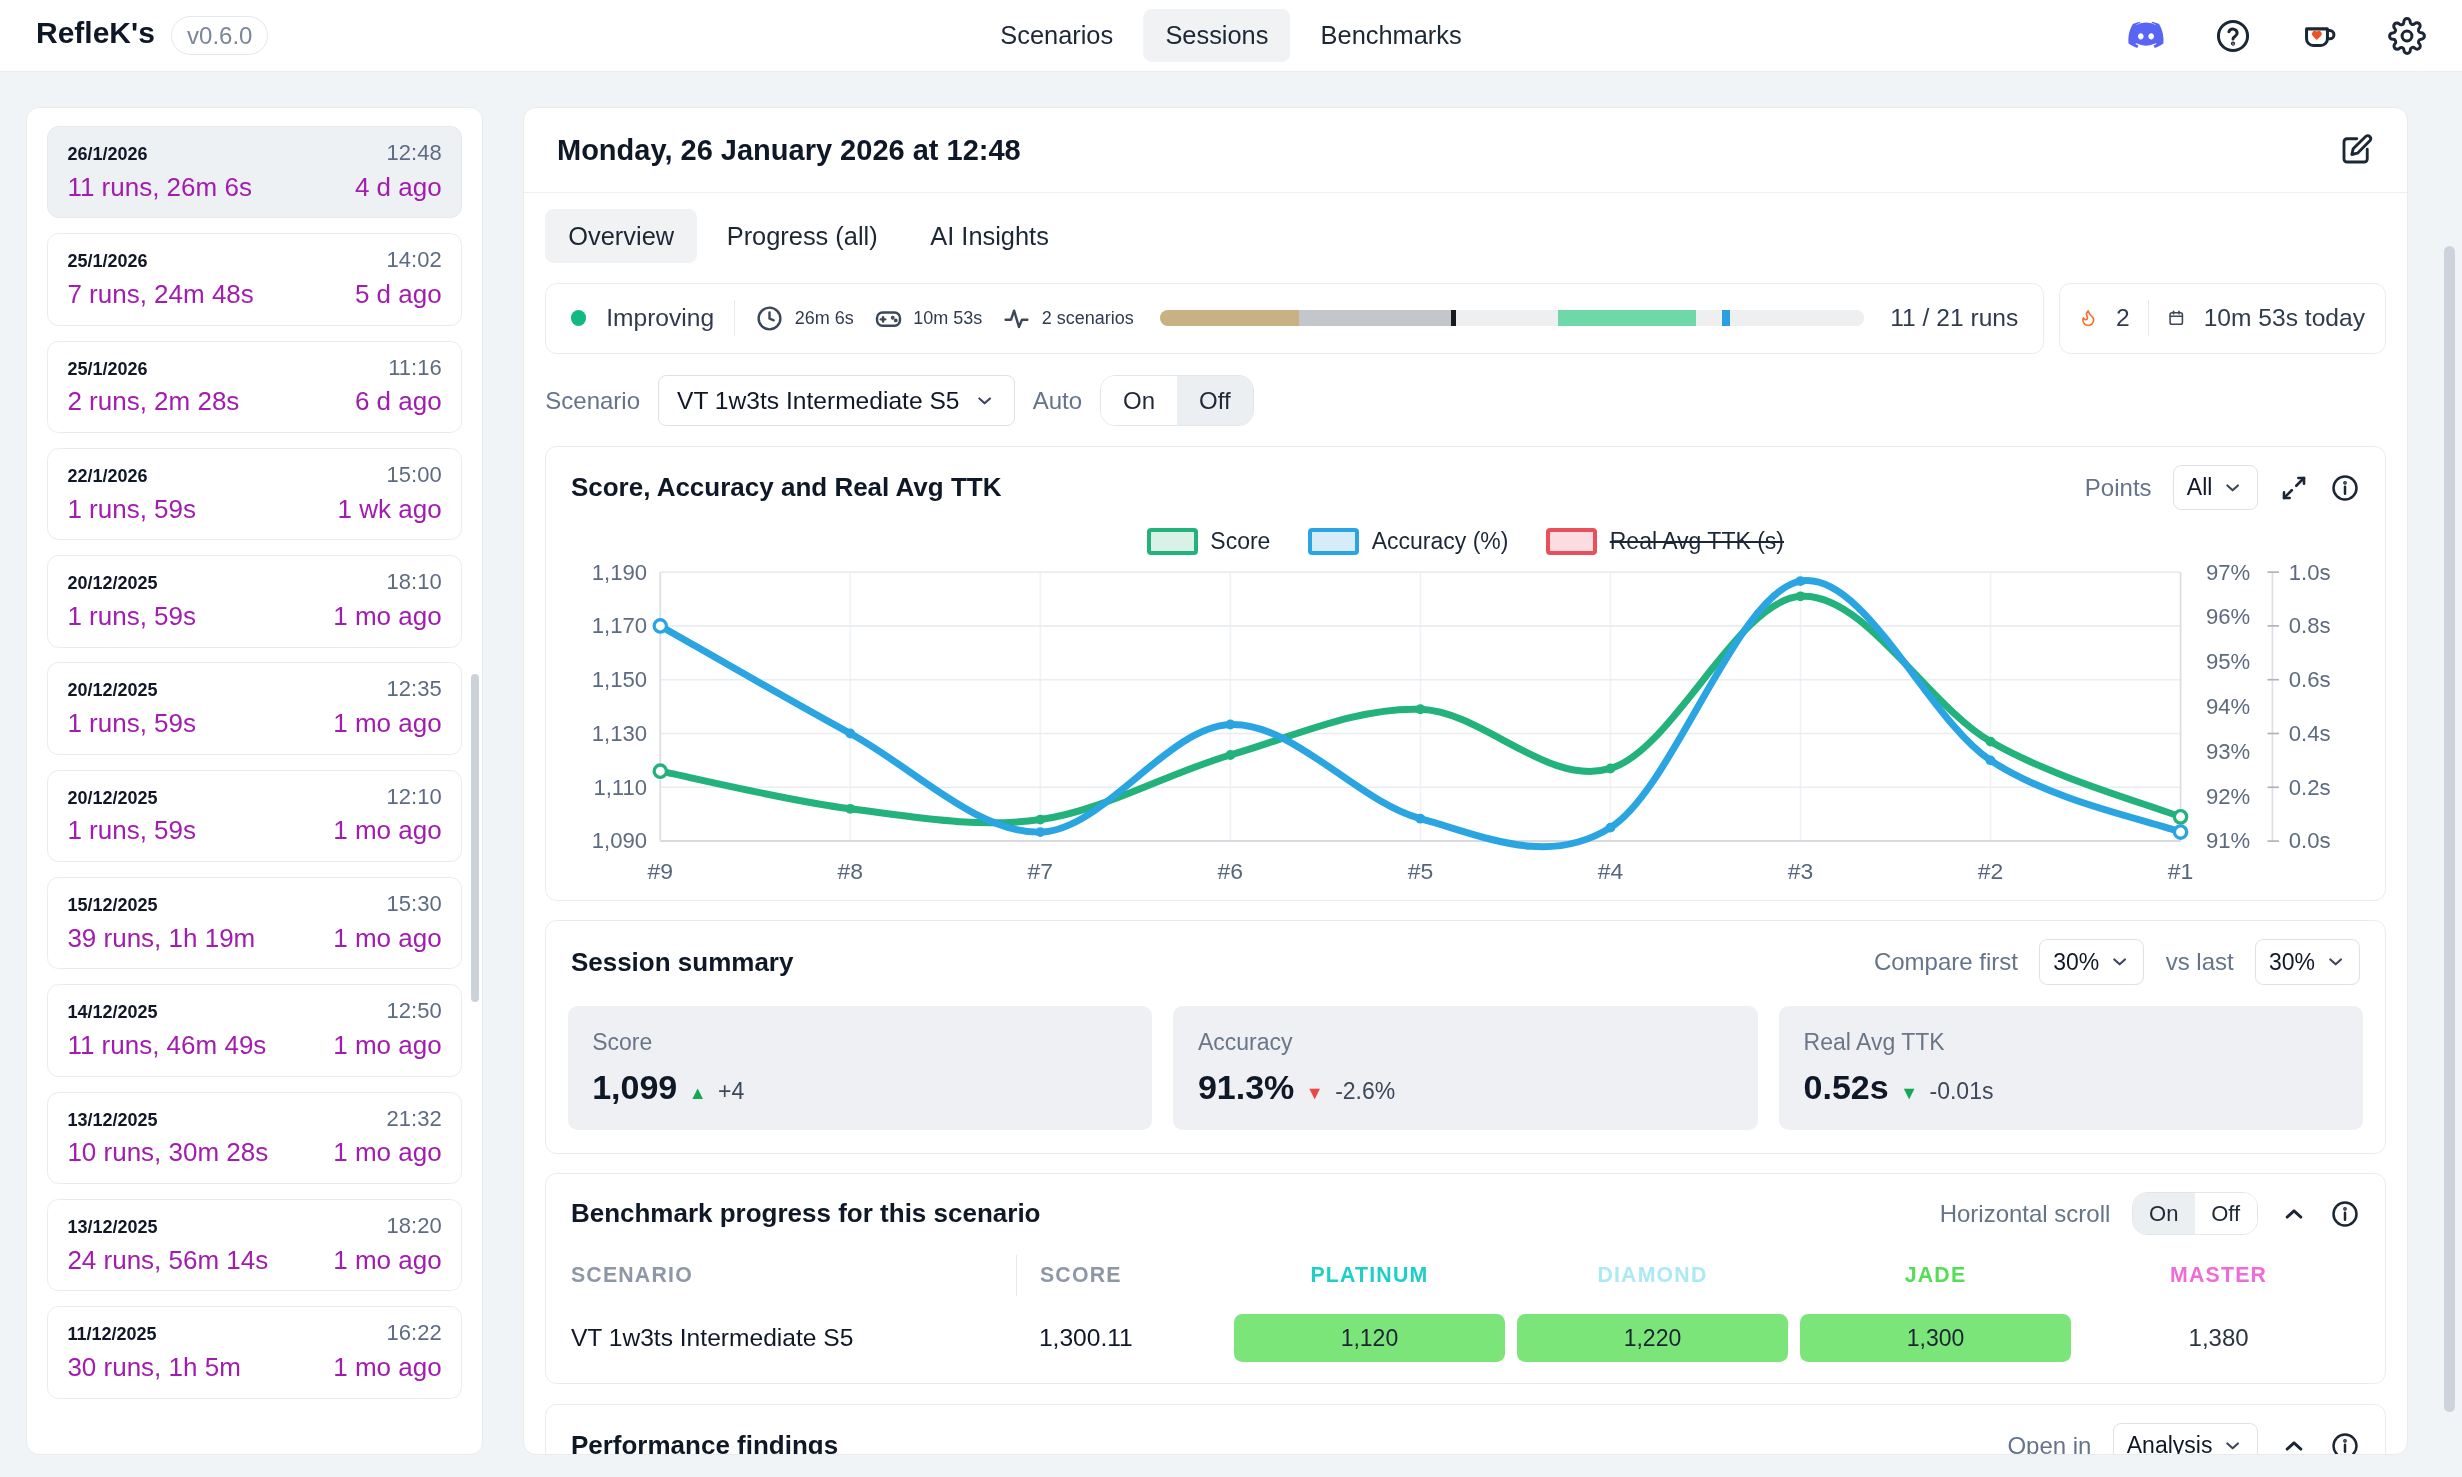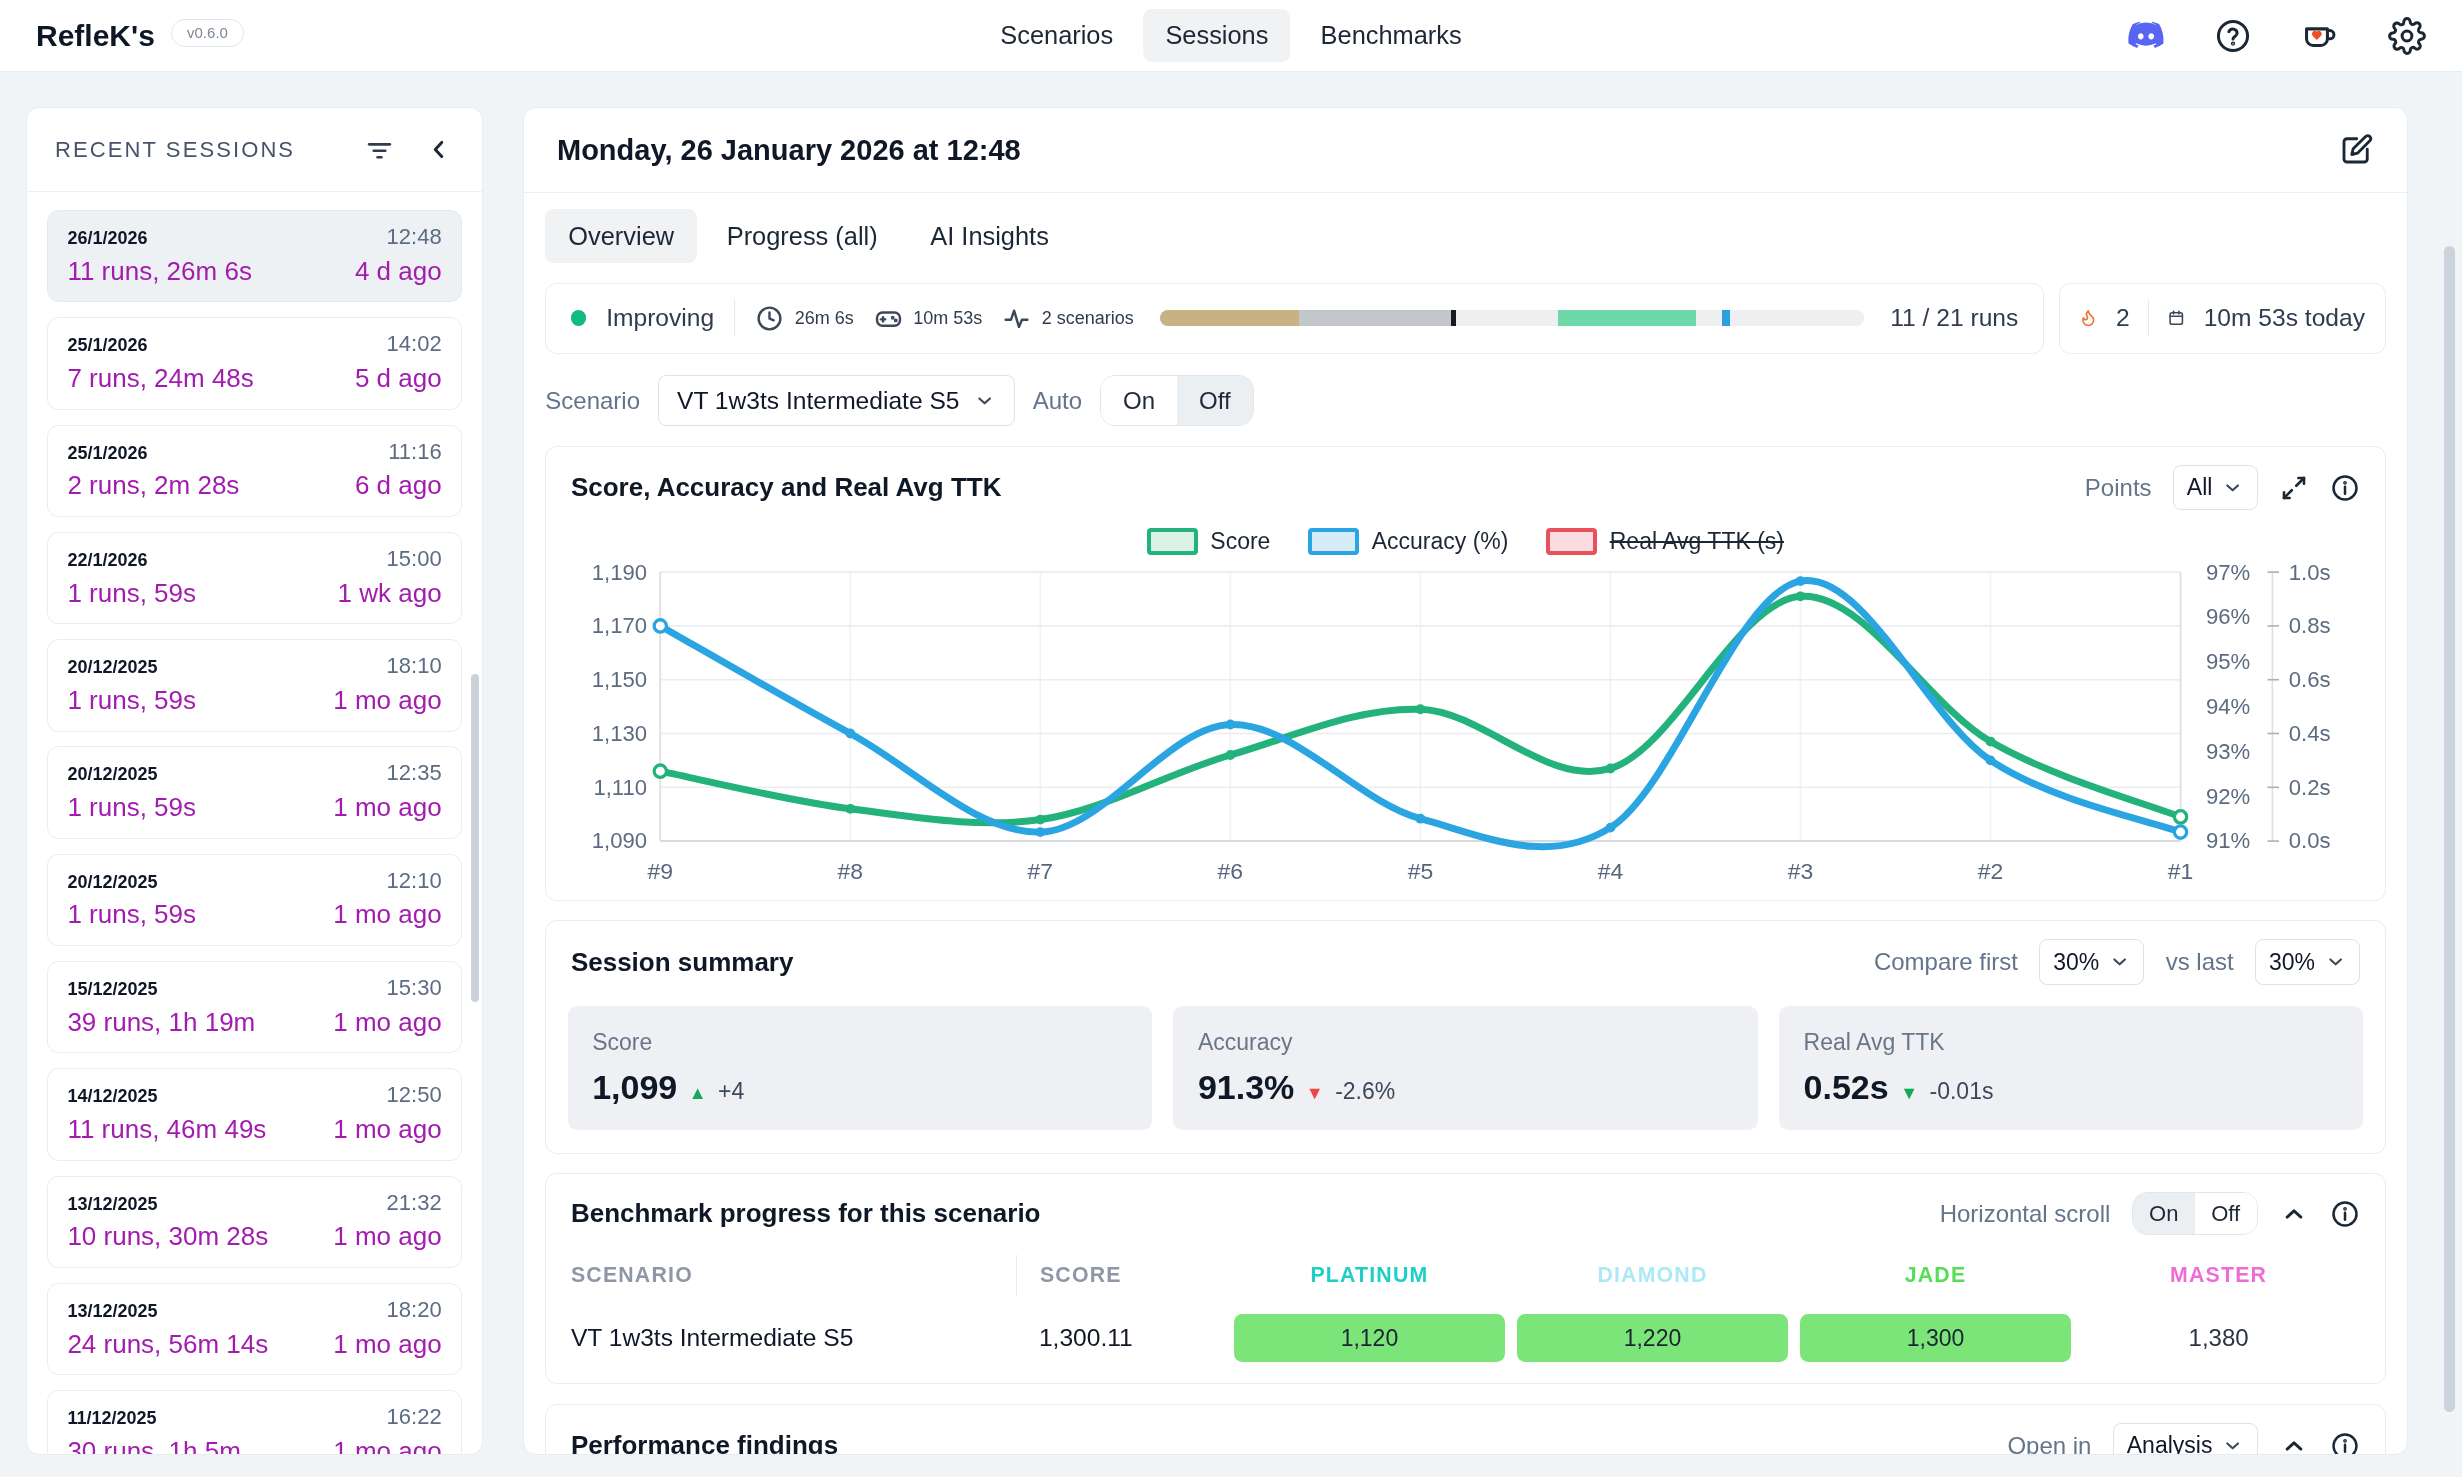--- a/index.html
+++ b/index.html
@@ -7,21 +7,21 @@
     --ink:#121c2b; --ink2:#2f3b4e; --mut:#64748b; --mut2:#8d97a6;
   }
   *{box-sizing:border-box; margin:0; padding:0;}
   html,body{width:2462px;height:1477px;overflow:hidden;}
   body{background:var(--bg); font-family:"Liberation Sans",sans-serif; color:var(--ink); position:relative;}
   svg{display:block;}
   
   .topbar{position:absolute;left:0;top:0;width:2462px;height:72px;background:#fff;border-bottom:1.6px solid #e9edf0;display:flex;align-items:center;padding:0 36px;}
   .brand{display:flex;align-items:flex-start;gap:16.4px;}
   .brand .logo{font-size:30px;font-weight:700;color:#0e1726;}
-  .brand .ver{font-size:15px;color:#7c8797;border:1.6px solid #e3e7eb;border-radius:820px;padding:4.9px 14.8px;}
+  .brand .ver{font-size:24px;color:#7c8797;border:1.6px solid #e3e7eb;border-radius:820px;padding:4.9px 14.8px;}
   .nav-center{position:absolute;left:50%;transform:translateX(-50%);display:flex;gap:8.2px;}
   .nav-item{font-size:25.4px;color:#1c2736;padding:12.3px 22px;border-radius:8.2px;cursor:pointer;}
   .nav-item.active{background:#f0f2f4;}
   .top-icons{margin-left:auto;display:flex;align-items:center;gap:49px;}
   .top-icons .tico{width:38px;height:38px;display:inline-flex;}
   .top-icons svg{width:38px;height:38px;}
   
   .sidebar{position:absolute;left:26px;top:107px;width:457px;height:1348px;background:#fff;border:1.6px solid var(--bd);border-radius:13px;overflow:hidden;}
   .sb-head{height:84px;display:flex;align-items:center;padding:0 28px;border-bottom:1.6px solid var(--bd2);}
   .sb-title{font-size:22px;letter-spacing:2.1px;color:#46536a;font-weight:500;flex:1;}
@@ -140,35 +140,20 @@
     <span class="tico">
       <svg viewBox="0 0 24 24" fill="none" stroke="#1c2736" stroke-width="1.9" stroke-linejoin="round">
           <circle cx="12" cy="12" r="3.1"></circle>
           <path d="M19.4 15a1.65 1.65 0 0 0 .33 1.82l.06.06a2 2 0 1 1-2.83 2.83l-.06-.06a1.65 1.65 0 0 0-1.82-.33 1.65 1.65 0 0 0-1 1.51V21a2 2 0 1 1-4 0v-.09a1.65 1.65 0 0 0-1-1.51 1.65 1.65 0 0 0-1.82.33l-.06.06a2 2 0 1 1-2.83-2.83l.06-.06a1.65 1.65 0 0 0 .33-1.82 1.65 1.65 0 0 0-1.51-1H3a2 2 0 1 1 0-4h.09a1.65 1.65 0 0 0 1.51-1 1.65 1.65 0 0 0-.33-1.82l-.06-.06a2 2 0 1 1 2.83-2.83l.06.06a1.65 1.65 0 0 0 1.82.33H9a1.65 1.65 0 0 0 1-1.51V3a2 2 0 1 1 4 0v.09a1.65 1.65 0 0 0 1 1.51 1.65 1.65 0 0 0 1.82-.33l.06-.06a2 2 0 1 1 2.83 2.83l-.06.06a1.65 1.65 0 0 0-.33 1.82V9a1.65 1.65 0 0 0 1.51 1H21a2 2 0 1 1 0 4h-.09a1.65 1.65 0 0 0-1.51 1z"></path>
         </svg>
     </span>
   </div>
 </header>
 
 <aside class="sidebar">
-  <div class="sb-head">
-    <span class="sb-title">RECENT SESSIONS</span>
-    <span class="hico">
-      <svg viewBox="0 0 24 24" fill="none" stroke="#2f3b4e" stroke-width="2" stroke-linecap="round">
-          <line x1="4" y1="8" x2="20" y2="8"></line>
-          <line x1="7.5" y1="13" x2="16.5" y2="13"></line>
-          <line x1="10.5" y1="18" x2="13.5" y2="18"></line>
-        </svg>
-    </span>
-    <span class="hico">
-      <svg viewBox="0 0 24 24" fill="none" stroke="#1c2736" stroke-width="2.3" stroke-linecap="round" stroke-linejoin="round">
-          <polyline points="14.5,6.5 9.5,12 14.5,17.5"></polyline>
-        </svg>
-    </span>
-  </div>
   <div class="sb-list">
       <div class="s-item selected">
     <div class="r1">
       <span class="date">26/1/2026</span>
       <span class="time">12:48</span>
     </div>
     <div class="r2">
       <span>11 runs, 26m 6s</span>
       <span>4 d ago</span>
     </div>

